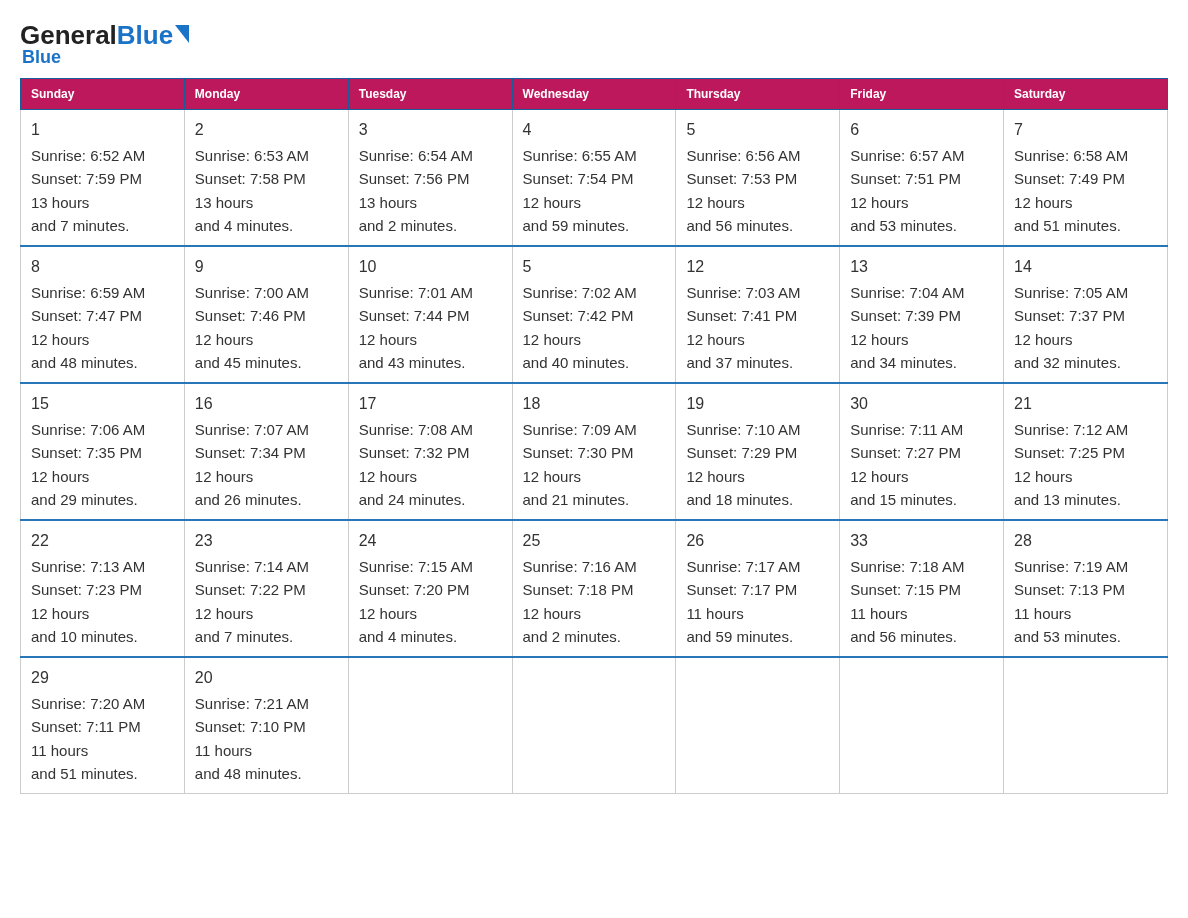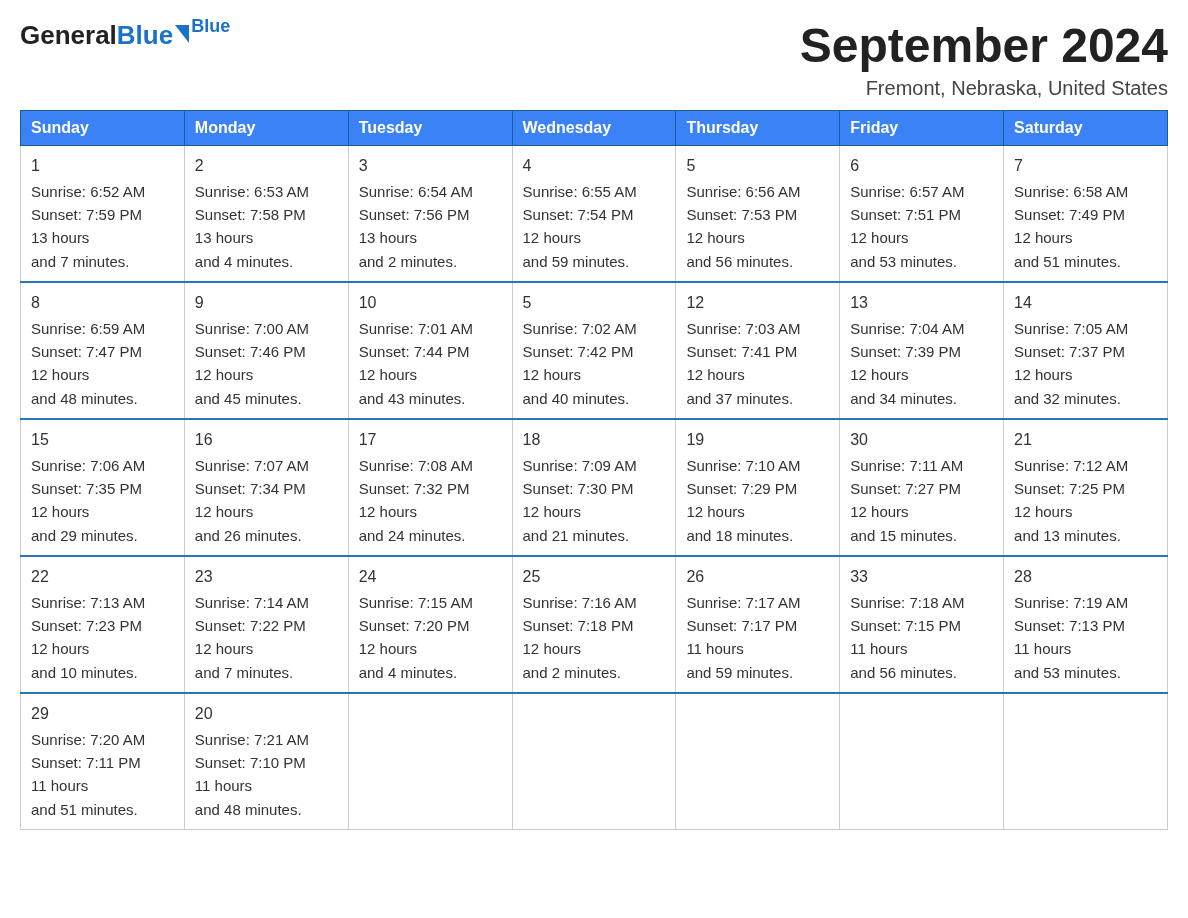--- a/index.html
+++ b/index.html
@@ -10,21 +10,21 @@
       color: #222;
     }
     .header-area {
       display: flex;
       justify-content: space-between;
       align-items: flex-start;
       margin-bottom: 10px;
     }
     .logo-area {
       display: flex;
-      flex-direction: row;
+      flex-direction: column;
       align-items: flex-start;
     }
     .logo-text {
       display: flex;
       align-items: center;
       font-size: 26px;
       font-weight: bold;
       color: #222;
     }
     .logo-text .blue-part {
@@ -60,24 +60,24 @@
       font-size: 20px;
       color: #444;
       margin-top: 4px;
     }
     .calendar-table {
       width: 100%;
       border-collapse: collapse;
       border: 1px solid #bbb;
     }
     .calendar-table th {
-      background-color: #3b82f6;
+      background-color: #be185d;
       color: #fff;
       padding: 8px 10px;
-      font-size: 16px;
+      font-size: 12px;
       text-align: left;
       border: 1px solid #1a5c99;
     }
     .calendar-table td {
       vertical-align: top;
       padding: 8px 10px;
       border: 1px solid #ccc;
       font-size: 13px;
       color: #333;
       width: 14.28%;
@@ -105,24 +105,20 @@
 <body>
 
 <div class="header-area">
   <div class="logo-area">
     <div class="logo-text">
       <span>General</span>
         <span class="blue-part">Blue</span>
         <span class="logo-triangle"></span>
     </div>
     <div class="logo-subtitle">Blue</div>
-  </div>
-  <div class="title-area">
-    <div class="calendar-title">September 2024</div>
-    <div class="calendar-subtitle">Fremont, Nebraska, United States</div>
   </div>
 </div>
 
 <table class="calendar-table">
   <thead>
     <tr>
       <th>Sunday</th>
       <th>Monday</th>
       <th>Tuesday</th>
       <th>Wednesday</th>

